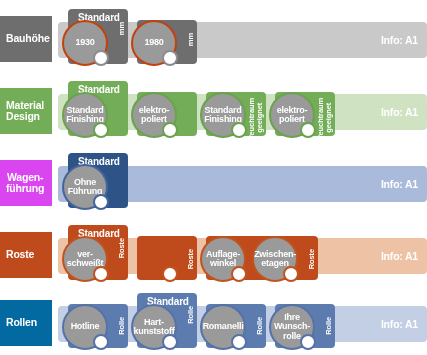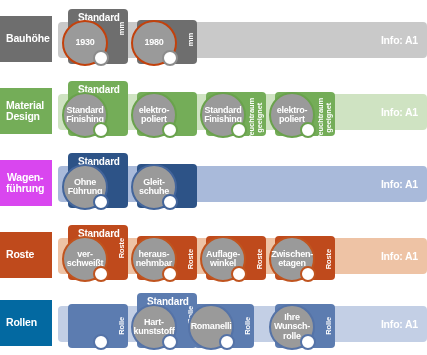--- a/index.html
+++ b/index.html
@@ -299,30 +299,20 @@
           <div class="std-badge">Standard</div>
         </div>
         <div class="circle">
           <div>
             <span>Ohne</span>
             <span>Führung</span>
           </div>
         </div>
         <div class="knob"></div>
       </div>
-      <div class="opt" style="left: 131px;">
-        <div class="tab"></div>
-        <div class="circle">
-          <div>
-            <span>Gleit-</span>
-            <span>schuhe</span>
-          </div>
-        </div>
-        <div class="knob"></div>
-      </div>
     </div>
     <div class="row r-orange" style="top: 224px;">
       <div class="cat-label">
         <div>
           <div>Roste</div>
         </div>
       </div>
       <div class="strip">
         <div class="info">Info: A1</div>
       </div>
@@ -336,41 +326,35 @@
             <span>ver-</span>
             <span>schweißt</span>
           </div>
         </div>
         <div class="knob"></div>
       </div>
       <div class="opt" style="left: 131px;">
         <div class="tab">
           <div class="vcap">Roste</div>
         </div>
-        <div class="circle">
-          <div>
-            <span>heraus-</span>
-            <span>nehmbar</span>
-          </div>
-        </div>
         <div class="knob"></div>
       </div>
       <div class="opt" style="left: 200px;">
         <div class="tab">
           <div class="vcap">Roste</div>
         </div>
         <div class="circle">
           <div>
             <span>Auflage-</span>
             <span>winkel</span>
           </div>
         </div>
         <div class="knob"></div>
       </div>
-      <div class="opt" style="left: 269px;">
+      <div class="opt" style="left: 252px;">
         <div class="tab">
           <div class="vcap">Roste</div>
         </div>
         <div class="circle">
           <div>
             <span>Zwischen-</span>
             <span>etagen</span>
           </div>
         </div>
         <div class="knob"></div>
@@ -382,36 +366,41 @@
           <div>Rollen</div>
         </div>
       </div>
       <div class="strip">
         <div class="info">Info: A1</div>
       </div>
       <div class="opt" style="left: 62px;">
         <div class="tab">
           <div class="vcap">Rolle</div>
         </div>
+        <div class="circle">
+          <div>
+            <span>Hotline</span>
+          </div>
+        </div>
         <div class="knob"></div>
       </div>
       <div class="opt" style="left: 131px;">
         <div class="tab tall">
           <div class="std-badge">Standard</div>
           <div class="vcap">Rolle</div>
         </div>
         <div class="circle">
           <div>
             <span>Hart-</span>
             <span>kunststoff</span>
           </div>
         </div>
         <div class="knob"></div>
       </div>
-      <div class="opt" style="left: 188px;">
+      <div class="opt" style="left: 200px;">
         <div class="tab">
           <div class="vcap">Rolle</div>
         </div>
         <div class="circle">
           <div>
             <span>Romanelli</span>
           </div>
         </div>
         <div class="knob"></div>
       </div>

